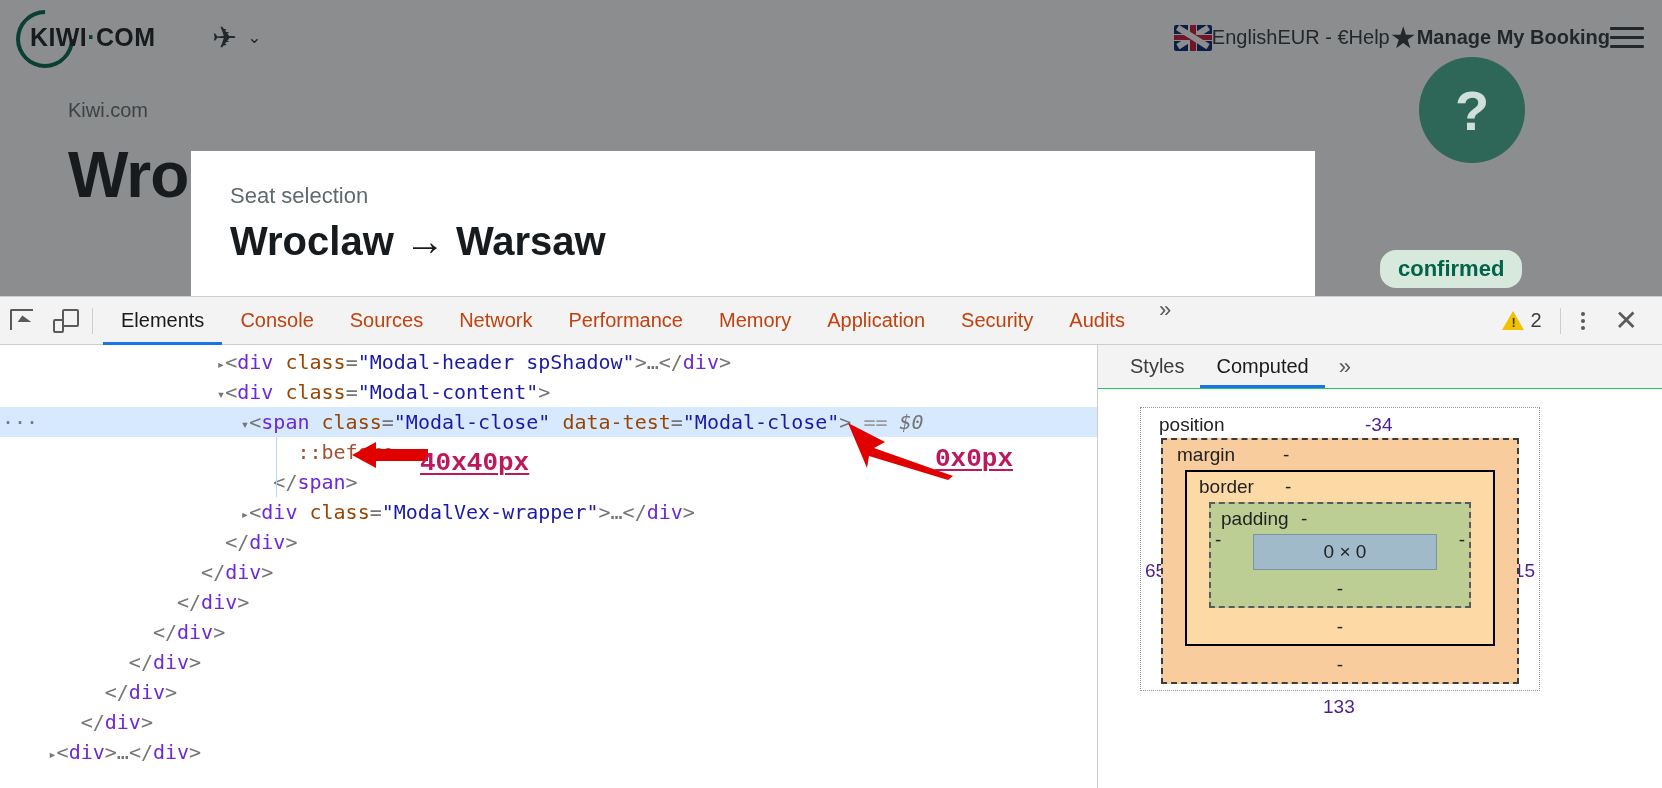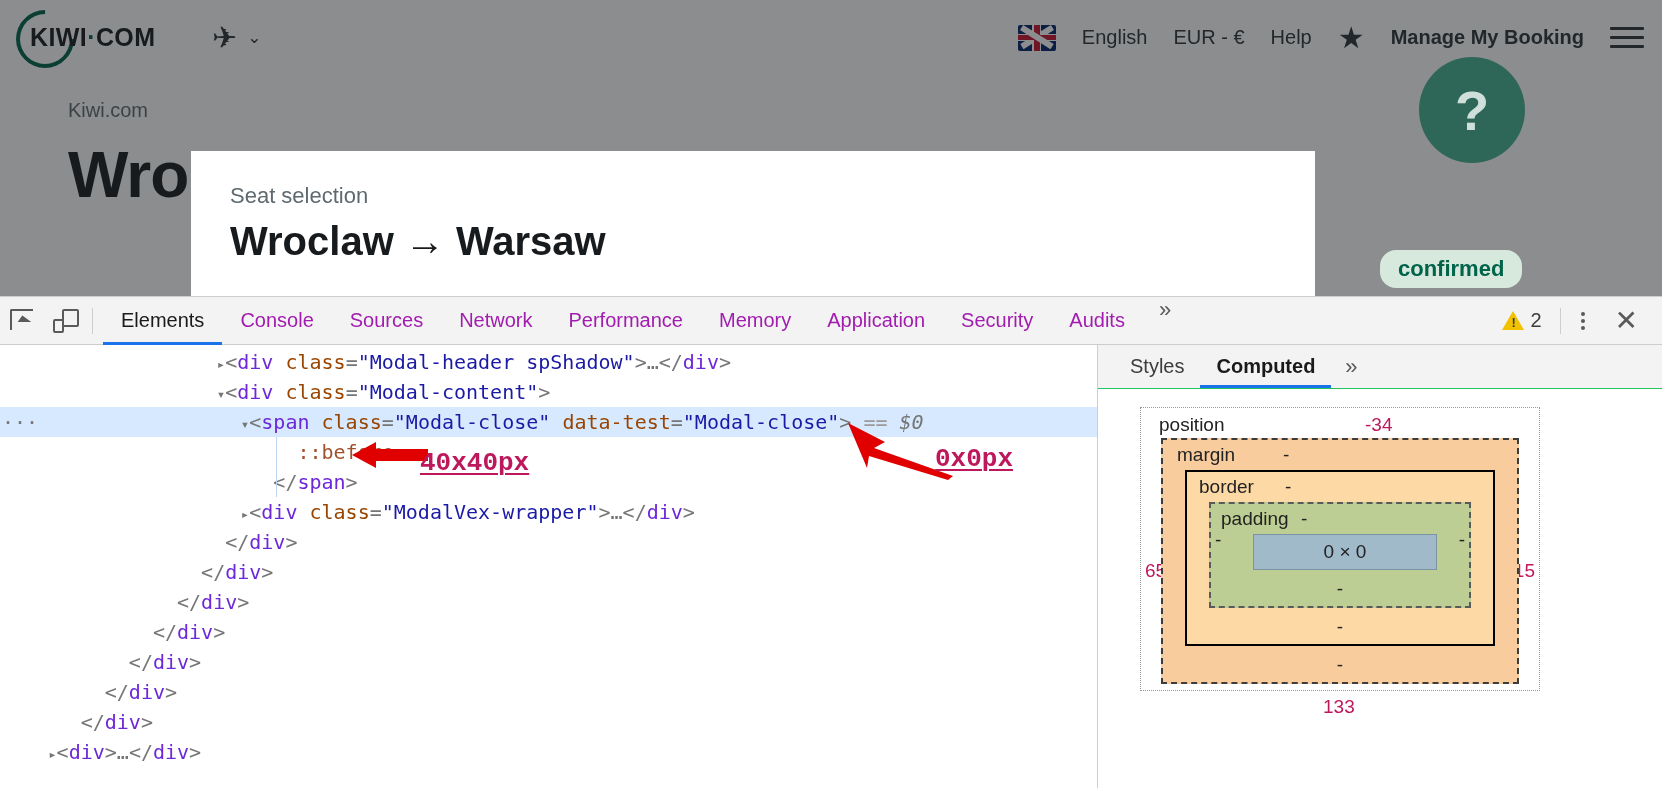--- a/index.html
+++ b/index.html
@@ -35,21 +35,21 @@
     font-size: 25px; font-weight: 700; letter-spacing: .4px; color: #171b1e;
     white-space: nowrap;
   }
   .logo-dot { color: #00634a; }
   .plane-sel { display: flex; align-items: center; gap: 10px; margin-left: 24px; }
   .plane-icon { font-size: 30px; color: #2b3337; line-height: 1; }
   .chev { font-size: 17px; color: #2b3337; }
 
   .header-right {
     position: absolute; right: 18px; top: 0; height: 75px;
-    display: flex; align-items: center; gap: 26px;
+    display: flex; align-items: center; 
   }
   .flag {
     width: 38px; height: 26px; position: relative; overflow: hidden;
     background: #012169; border-radius: 2px;
   }
   .flag::before, .flag::after {
     content: ""; position: absolute; left: 50%; top: -20%;
     width: 6px; height: 140%; background: #fff; transform-origin: center;
   }
   .flag::before { transform: translateX(-50%) rotate(58deg); }
@@ -144,21 +144,21 @@
     border: 2px solid #5a5a5a; border-radius: 2px;
   }
   .dev-icon .ph {
     position: absolute; left: 0; bottom: 0; width: 11px; height: 14px;
     border: 2px solid #5a5a5a; border-radius: 2px; background: #f3f3f3;
   }
   .tb-sep { width: 1px; height: 26px; background: #cdcdcd; margin: 0 10px 0 4px; }
   .dt-tabs { display: flex; align-items: stretch; height: 48px; }
   .dt-tab {
     padding: 0 18px; display: flex; align-items: center;
-    font-size: 20px; color: #a21caf; white-space: nowrap;
+    font-size: 20px; color: #c2410c; white-space: nowrap;
   }
   .dt-tab.active { color: #1a1a1a; box-shadow: inset 0 -3px 0 #1a73e8; }
   .dt-right { margin-left: auto; display: flex; align-items: center; gap: 0; padding-right: 10px; }
   .chev2 { font-size: 22px; color: #5a5a5a; padding: 0 16px; }
   .warn-group { display: flex; align-items: center; gap: 6px; padding: 0 14px; }
   .warn-tri {
     width: 0; height: 0; border-left: 11px solid transparent; border-right: 11px solid transparent;
     border-bottom: 19px solid #f2c200; position: relative;
   }
   .warn-tri::after {
@@ -209,21 +209,21 @@
     flex: 1; background: #ffffff; border-left: 1px solid #cdcdcd;
     display: flex; flex-direction: column; min-width: 0;
   }
   .sp-tabs {
     height: 44px; background: #f3f3f3; border-bottom: 1px solid #22c55e;
     display: flex; align-items: stretch; padding-left: 16px;
   }
   .sp-tab {
     padding: 0 16px; display: flex; align-items: center; font-size: 20px; color: #3c3c3c;
   }
-  .sp-tab.active { color: #1a1a1a; box-shadow: inset 0 -3px 0 #1a73e8; font-weight: 700; text-align: center; }
+  .sp-tab.active { color: #1a1a1a; box-shadow: inset 0 -3px 0 #1a73e8; font-weight: 400; text-align: center; }
   .sp-more { padding: 0 14px; display: flex; align-items: center; font-size: 22px; color: #5a5a5a; }
 
   .boxmodel-wrap { padding: 18px 0 0 42px; }
   .bm-position {
     width: 400px; border: 1px dotted #999; position: relative;
     padding: 6px 0 6px 0;
   }
   .bm-label {
     position: absolute; font-size: 19px; color: #222;
     font-family: "Liberation Sans", sans-serif;
@@ -234,21 +234,21 @@
   .bm-content {
     background: #a1bac9; border: 1px solid #7d95a3; margin: 24px 22px 0 32px;
     text-align: center; font-size: 19px; color: #222; padding: 6px 0;
     font-family: "Liberation Sans", sans-serif;
   }
   .bm-row { display: flex; align-items: center; }
   .dash { font-size: 19px; color: #222; font-family: "Liberation Sans", sans-serif; }
   .bm-bottomdash { text-align: center; font-size: 19px; color: #222; padding-top: 8px;
                    font-family: "Liberation Sans", sans-serif; }
   .bm-outer-num {
-    position: absolute; font-size: 19px; color: #be185d;
+    position: absolute; font-size: 19px; color: #4c1d95;
     font-family: "Liberation Sans", sans-serif;
   }
 </style>
 </head>
 <body>
 
 <div id="root">
 
   <div class="page">
 

